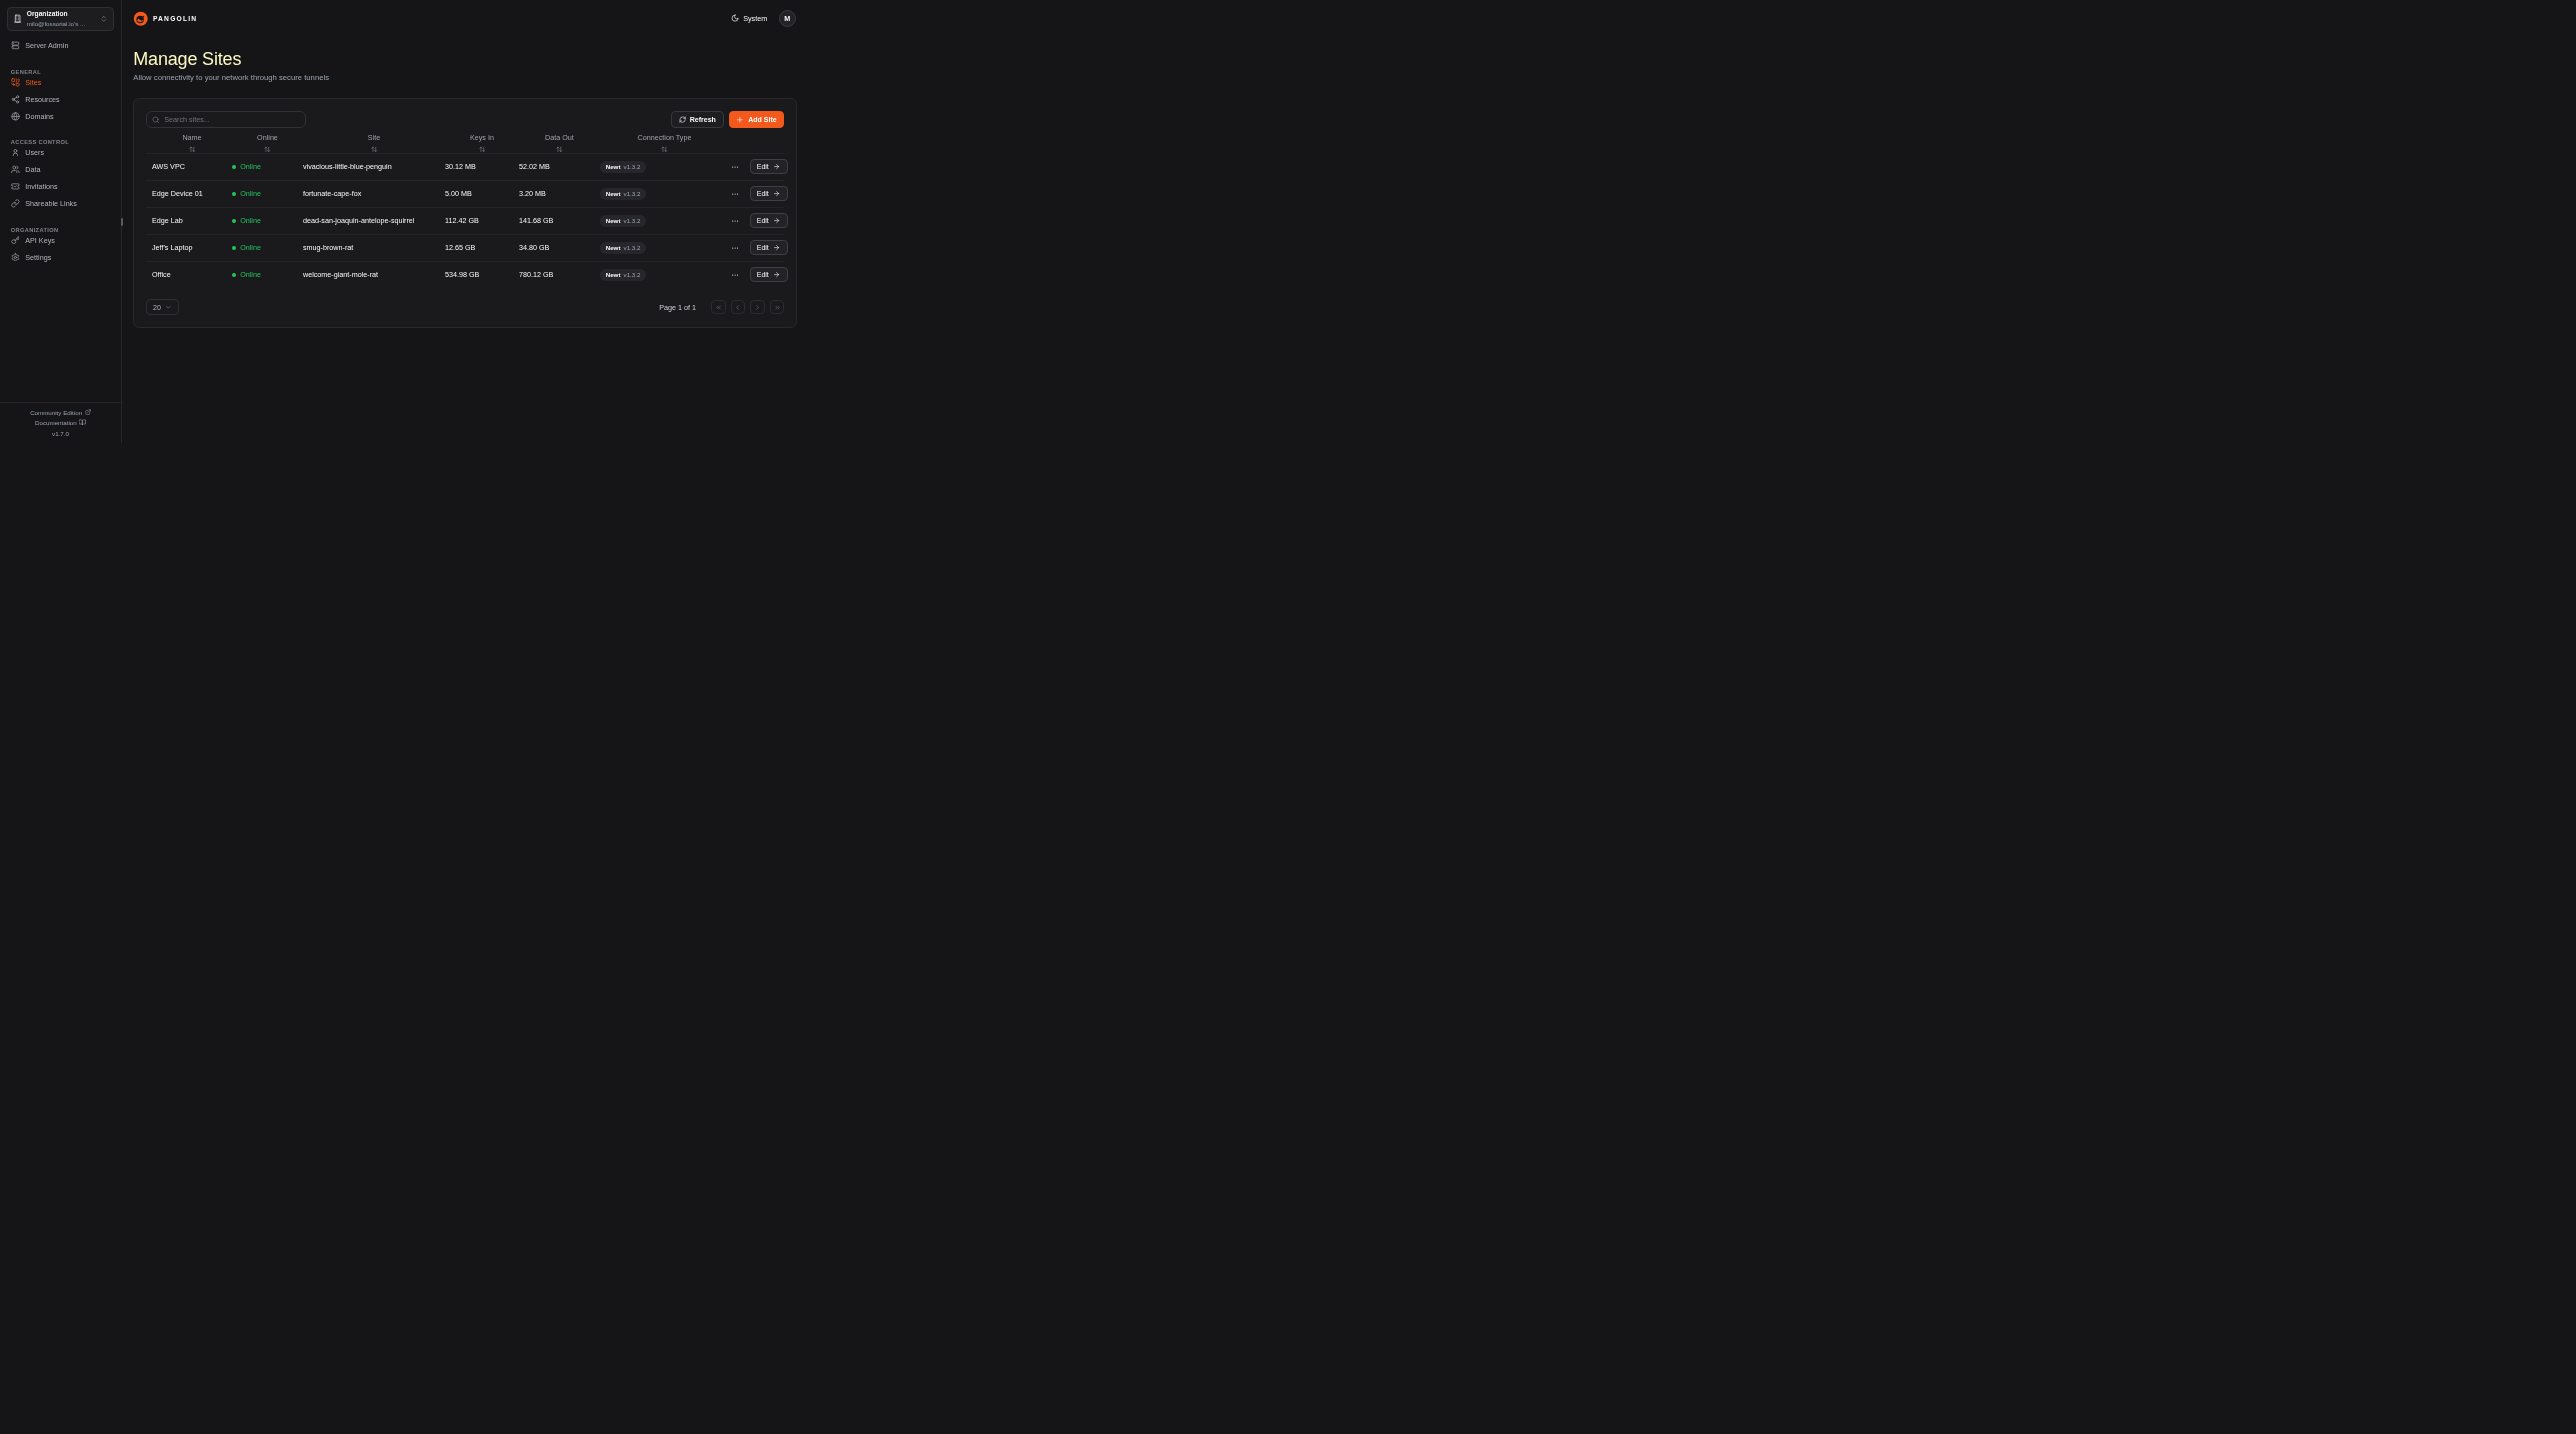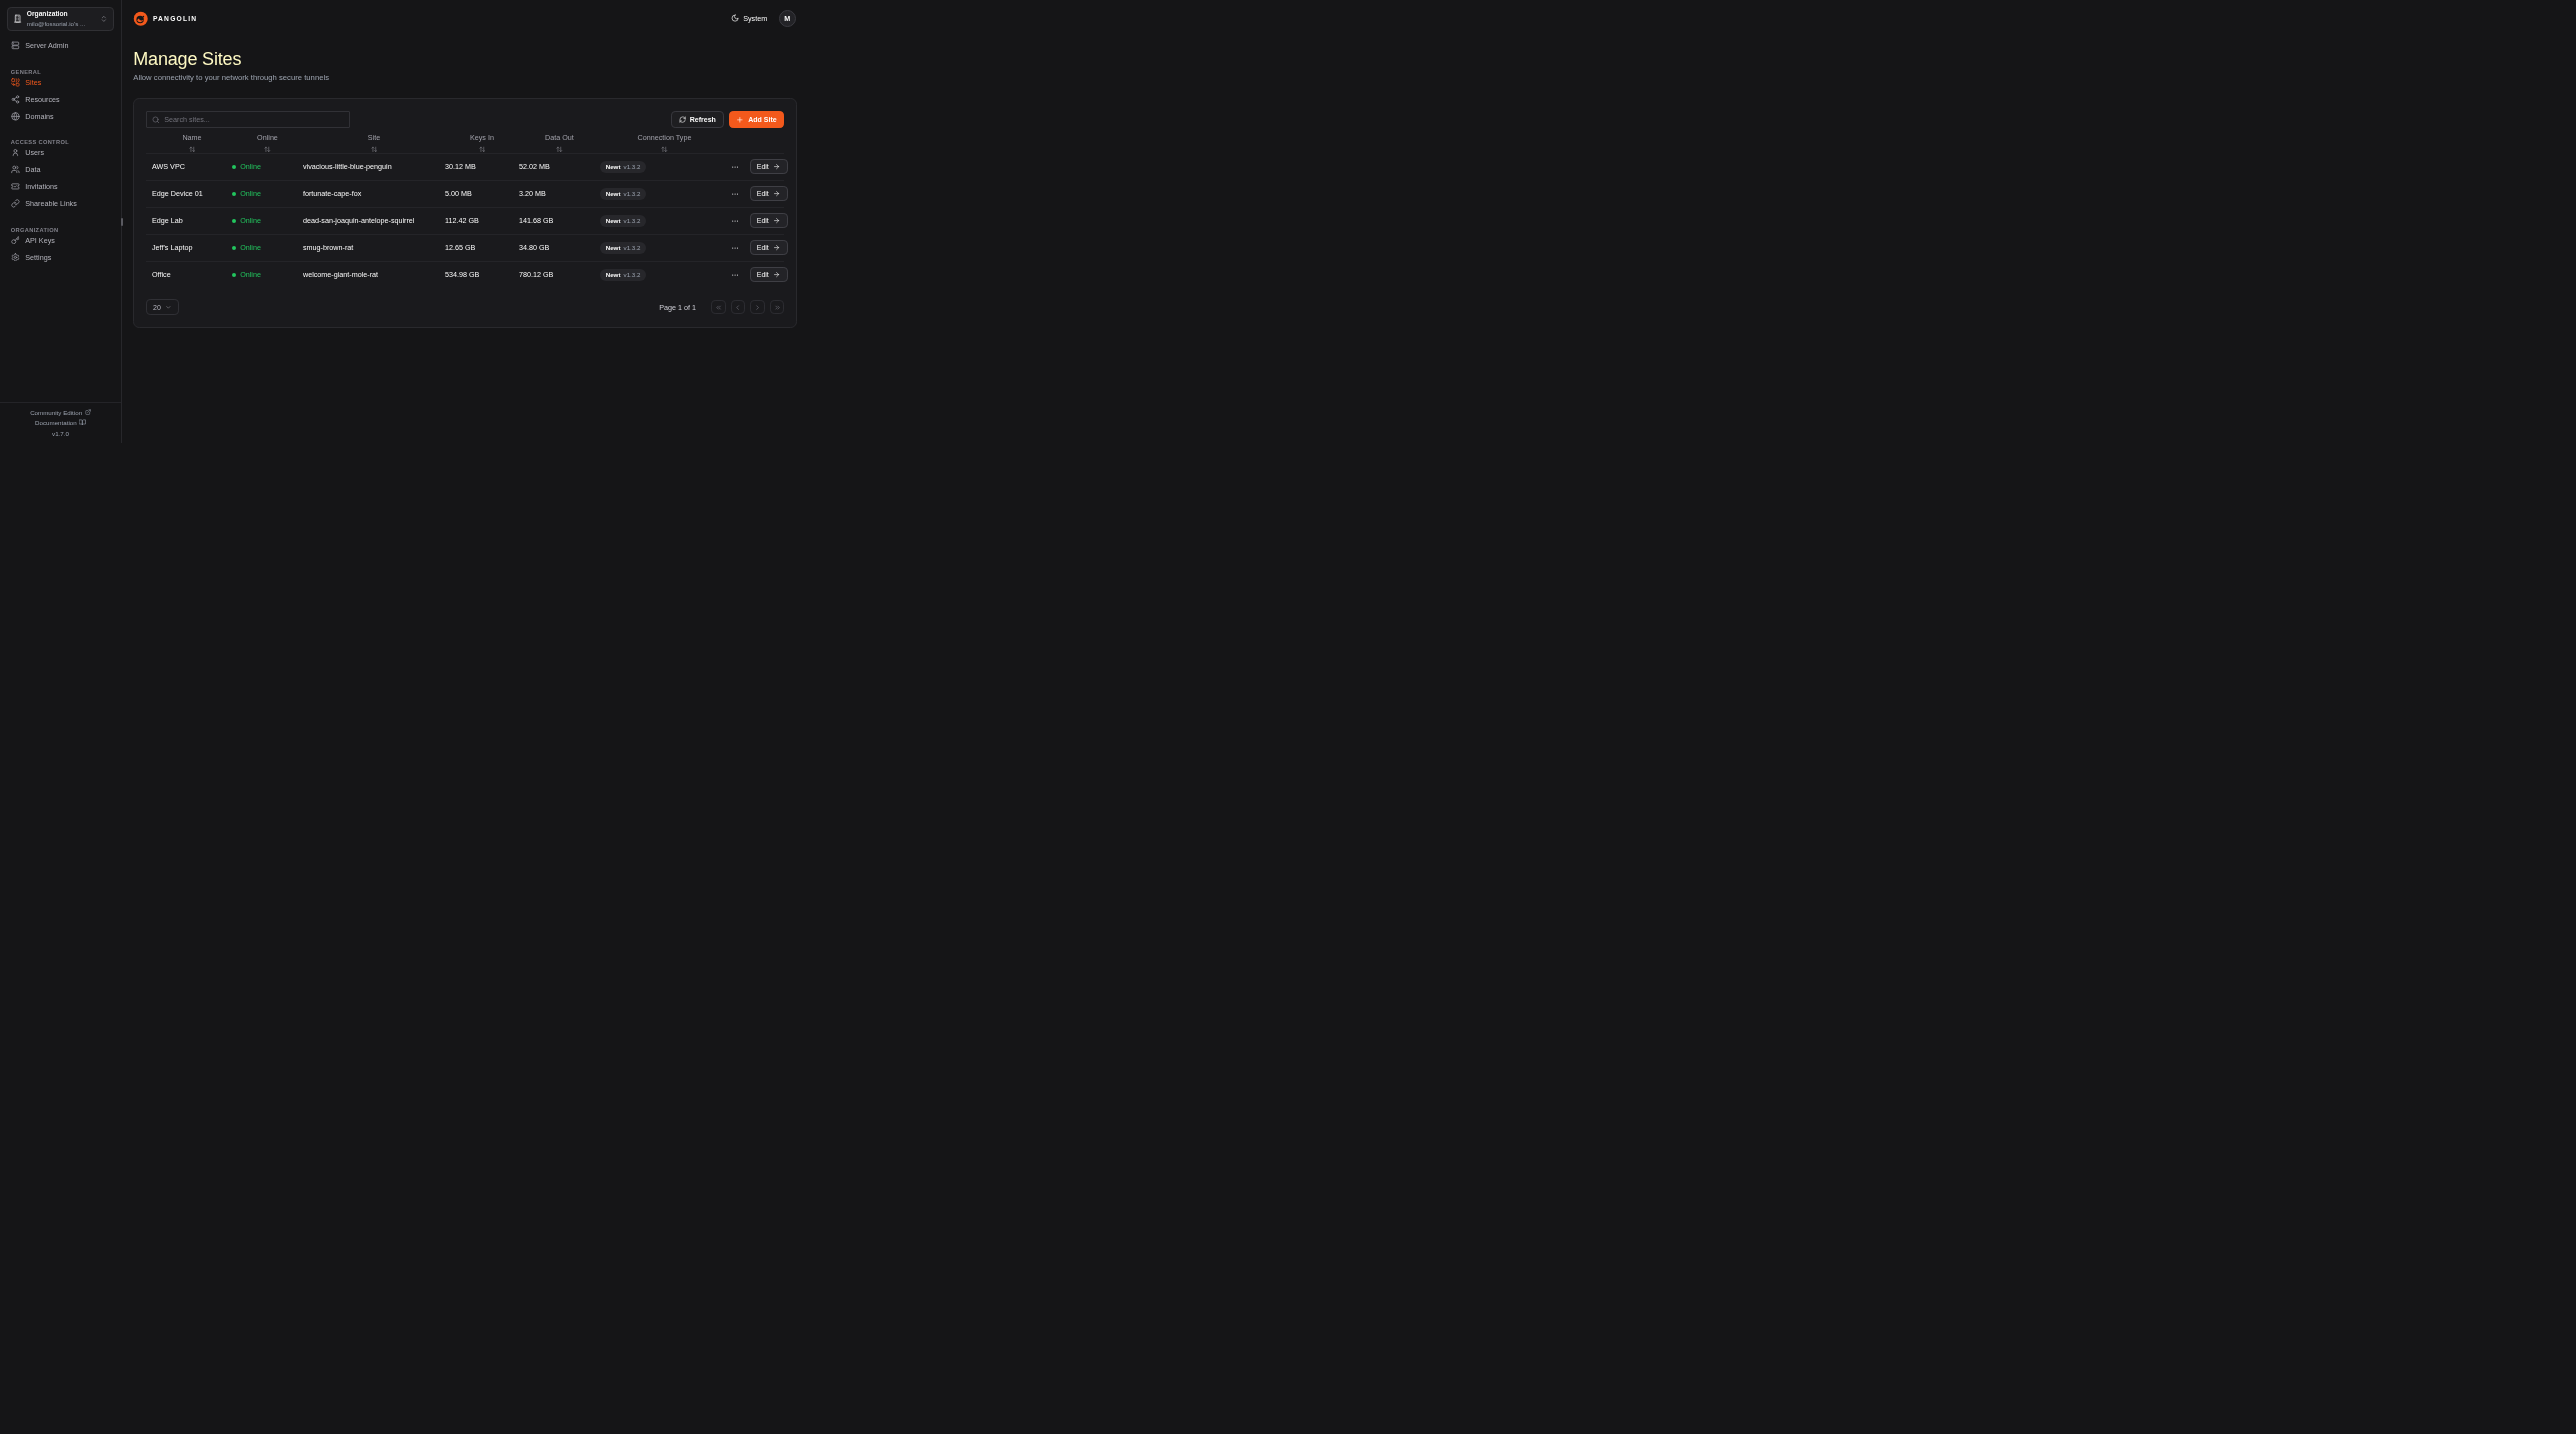--- a/index.html
+++ b/index.html
@@ -87,22 +87,22 @@
   .card {
     margin:16px 12px 0 11.3px;
     width:664px;
     background:#1a1a1d;
     border:0.5px solid #29292d;
     border-radius:6.2px;
     padding:12px;
   }
   .toolbar { display:flex; align-items:center; }
   .search-box {
-    width:204px; height:16.5px;
-    border:0.5px solid #313136; border-radius:1px;
+    width:160px; height:16.5px;
+    border:0.5px solid #313136; border-radius:6px;
     display:flex; align-items:center; gap:4.1px; padding:0 5.2px;
     color:#71717a; background:transparent;
   }
   .search-box input {
     flex:1; background:transparent; border:none; outline:none;
     color:#e4e4e7; font-size:7.2px; font-family:inherit;
   }
   .search-box input::placeholder { color:#71717a; }
   .toolbar-actions { margin-left:auto; display:flex; align-items:center; gap:5.2px; }
   .btn {

